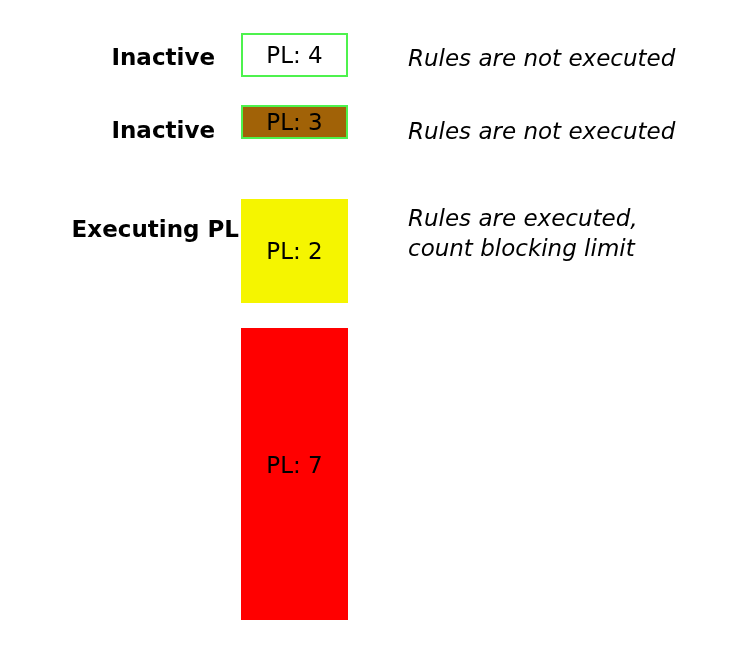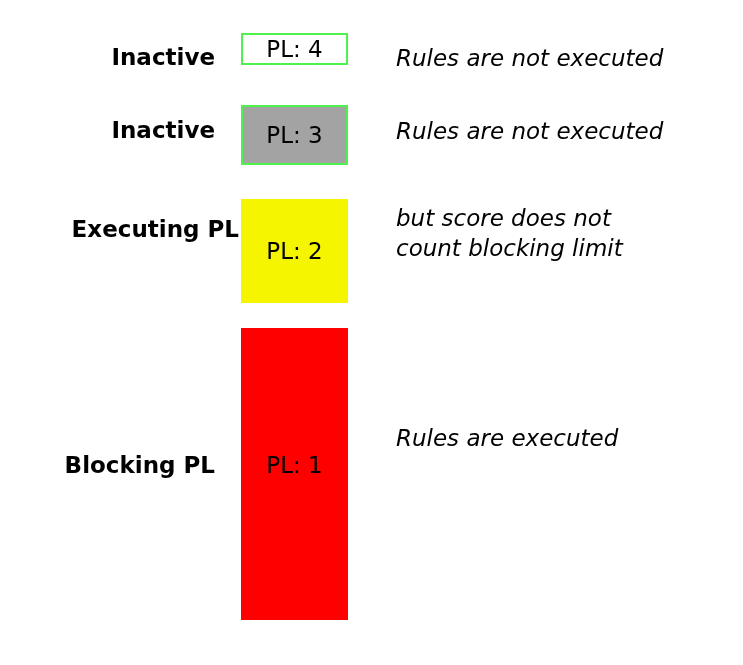--- a/index.html
+++ b/index.html
@@ -48,28 +48,28 @@
   .pl-box .pl-text {
     font-size: 23px;
     line-height: 26px;
     color: #000000;
     font-weight: 400;
     white-space: nowrap;
   }
 
   .pl-box.level-4 {
     top: 33px;
-    height: 32px;
+    height: 44px;
     background: #ffffff;
     border: 2px solid #4df24d;
   }
   .pl-box.level-3 {
     top: 105px;
-    height: 60px;
-    background: #a3a3a3;
+    height: 34px;
+    background: #a16207;
     border: 2px solid #4df24d;
     text-align: right;
   }
   .pl-box.level-2 {
     top: 199px;
     height: 104px;
     background: #f5f500;
     border: none;
   }
   .pl-box.level-1 {
@@ -87,21 +87,21 @@
   .desc {
     position: absolute;
     left: 396px;
     width: 340px;
     font-size: 23px;
     line-height: 30px;
     font-style: italic;
     color: #000000;
     font-weight: 400;
   }
-  .desc .line { display: block; white-space: nowrap; }
+  .desc .line { display: block; white-space: nowrap; margin-left: 12px; }
 </style>
 </head>
 <body>
 
 <div id="diagram">
 
   <div class="status-label" style="top:44px;">Inactive</div>
 
   <div class="pl-box level-4">
     <span class="pl-text">PL: 4</span>
@@ -121,27 +121,25 @@
     <span class="line">Rules are not executed</span>
   </div>
 
   <div class="status-label" style="top:216px;padding-left:24px;">Executing PL</div>
 
   <div class="pl-box level-2">
     <span class="pl-text">PL: 2</span>
   </div>
 
   <div class="desc" style="top:203px;">
-    <span class="line">but score does not</span>
+    <span class="line">Rules are executed,</span>
     <span class="line">count blocking limit</span>
   </div>
 
-  <div class="status-label" style="top:452px;">Blocking PL</div>
 
   <div class="pl-box level-1">
-    <span class="pl-text">PL: 1</span>
+    <span class="pl-text">PL: 7</span>
   </div>
 
   <div class="desc" style="top:423px;">
-    <span class="line">Rules are executed</span>
   </div>
 
 </div>
 
 </body></html>

